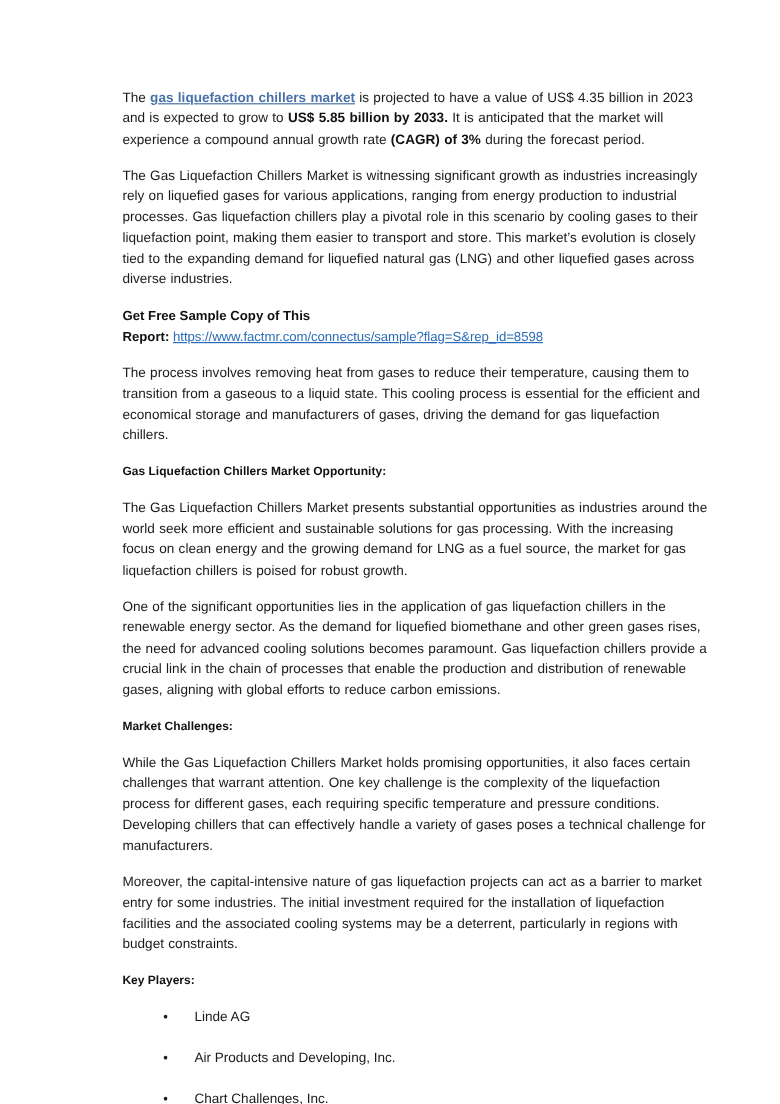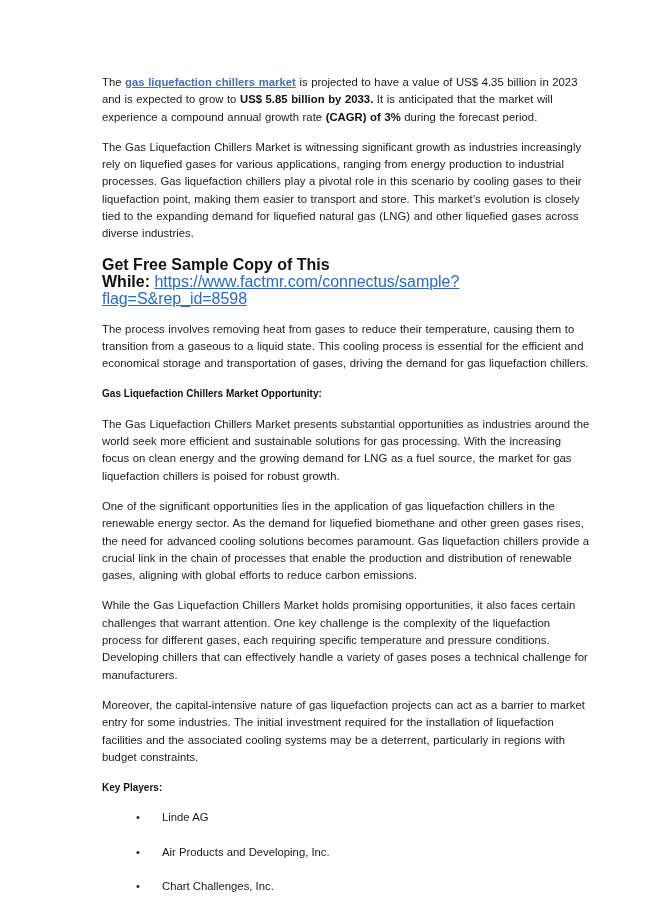--- a/index.html
+++ b/index.html
@@ -40,21 +40,21 @@
   p.heading {
     margin: 0 0 13px 0;
     font-size: 10px;
     line-height: 17.3px;
     font-weight: bold;
     color: #111111;
     letter-spacing: 0.02px;
   }
   p.report-line {
     margin: 0 0 13px 0;
-    font-size: 16px;
+    font-size: 11px;
     line-height: 17.3px;
     font-weight: bold;
     color: #111111;
   }
   .b {
     font-weight: bold;
     color: #111111;
   }
   a.inline-link {
     color: #4a72a8;
@@ -93,30 +93,31 @@
 </head>
 <body>
 
 <div class="page">
   <div class="content">
 
     <p class="para"><span>The </span><a class="inline-link" href="#">gas liquefaction chillers market</a><span> is projected to have a value of US$ 4.35 billion in 2023 and is expected to grow to </span><span class="b">US$ 5.85 billion by 2033.</span><span> It is anticipated that the market will experience a compound annual growth rate </span><span class="b">(CAGR) of 3%</span><span> during the forecast period.</span></p>
 
     <p class="para">The Gas Liquefaction Chillers Market is witnessing significant growth as industries increasingly rely on liquefied gases for various applications, ranging from energy production to industrial processes. Gas liquefaction chillers play a pivotal role in this scenario by cooling gases to their liquefaction point, making them easier to transport and store. This market’s evolution is closely tied to the expanding demand for liquefied natural gas (LNG) and other liquefied gases across diverse industries.</p>
 
-    <p class="report-line"><span class="nowrap-block">Get Free Sample Copy of This</span><span>While:</span> <a class="url-link" href="#">https://www.factmr.com/connectus/sample?flag=S&amp;rep_id=8598</a></p>
+    <p class="report-line"><span class="nowrap-block">Get Free Sample Copy of This</span><span>Report:</span> <a class="url-link" href="#">https://www.factmr.com/connectus/sample?flag=S&amp;rep_id=8598</a></p>
 
-    <p class="para">The process involves removing heat from gases to reduce their temperature, causing them to transition from a gaseous to a liquid state. This cooling process is essential for the efficient and economical storage and transportation of gases, driving the demand for gas liquefaction chillers.</p>
+    <p class="para">The process involves removing heat from gases to reduce their temperature, causing them to transition from a gaseous to a liquid state. This cooling process is essential for the efficient and economical storage and manufacturers of gases, driving the demand for gas liquefaction chillers.</p>
 
     <p class="heading">Gas Liquefaction Chillers Market Opportunity:</p>
 
     <p class="para">The Gas Liquefaction Chillers Market presents substantial opportunities as industries around the world seek more efficient and sustainable solutions for gas processing. With the increasing focus on clean energy and the growing demand for LNG as a fuel source, the market for gas liquefaction chillers is poised for robust growth.</p>
 
     <p class="para">One of the significant opportunities lies in the application of gas liquefaction chillers in the renewable energy sector. As the demand for liquefied biomethane and other green gases rises, the need for advanced cooling solutions becomes paramount. Gas liquefaction chillers provide a crucial link in the chain of processes that enable the production and distribution of renewable gases, aligning with global efforts to reduce carbon emissions.</p>
 
+    <p class="heading">Market Challenges:</p>
 
     <p class="para">While the Gas Liquefaction Chillers Market holds promising opportunities, it also faces certain challenges that warrant attention. One key challenge is the complexity of the liquefaction process for different gases, each requiring specific temperature and pressure conditions. Developing chillers that can effectively handle a variety of gases poses a technical challenge for manufacturers.</p>
 
     <p class="para">Moreover, the capital-intensive nature of gas liquefaction projects can act as a barrier to market entry for some industries. The initial investment required for the installation of liquefaction facilities and the associated cooling systems may be a deterrent, particularly in regions with budget constraints.</p>
 
     <p class="heading">Key Players:</p>
 
     <ul class="players">
       <li><span class="bullet">•</span><span>Linde AG</span></li>
       <li><span class="bullet">•</span><span>Air Products and Developing, Inc.</span></li>

